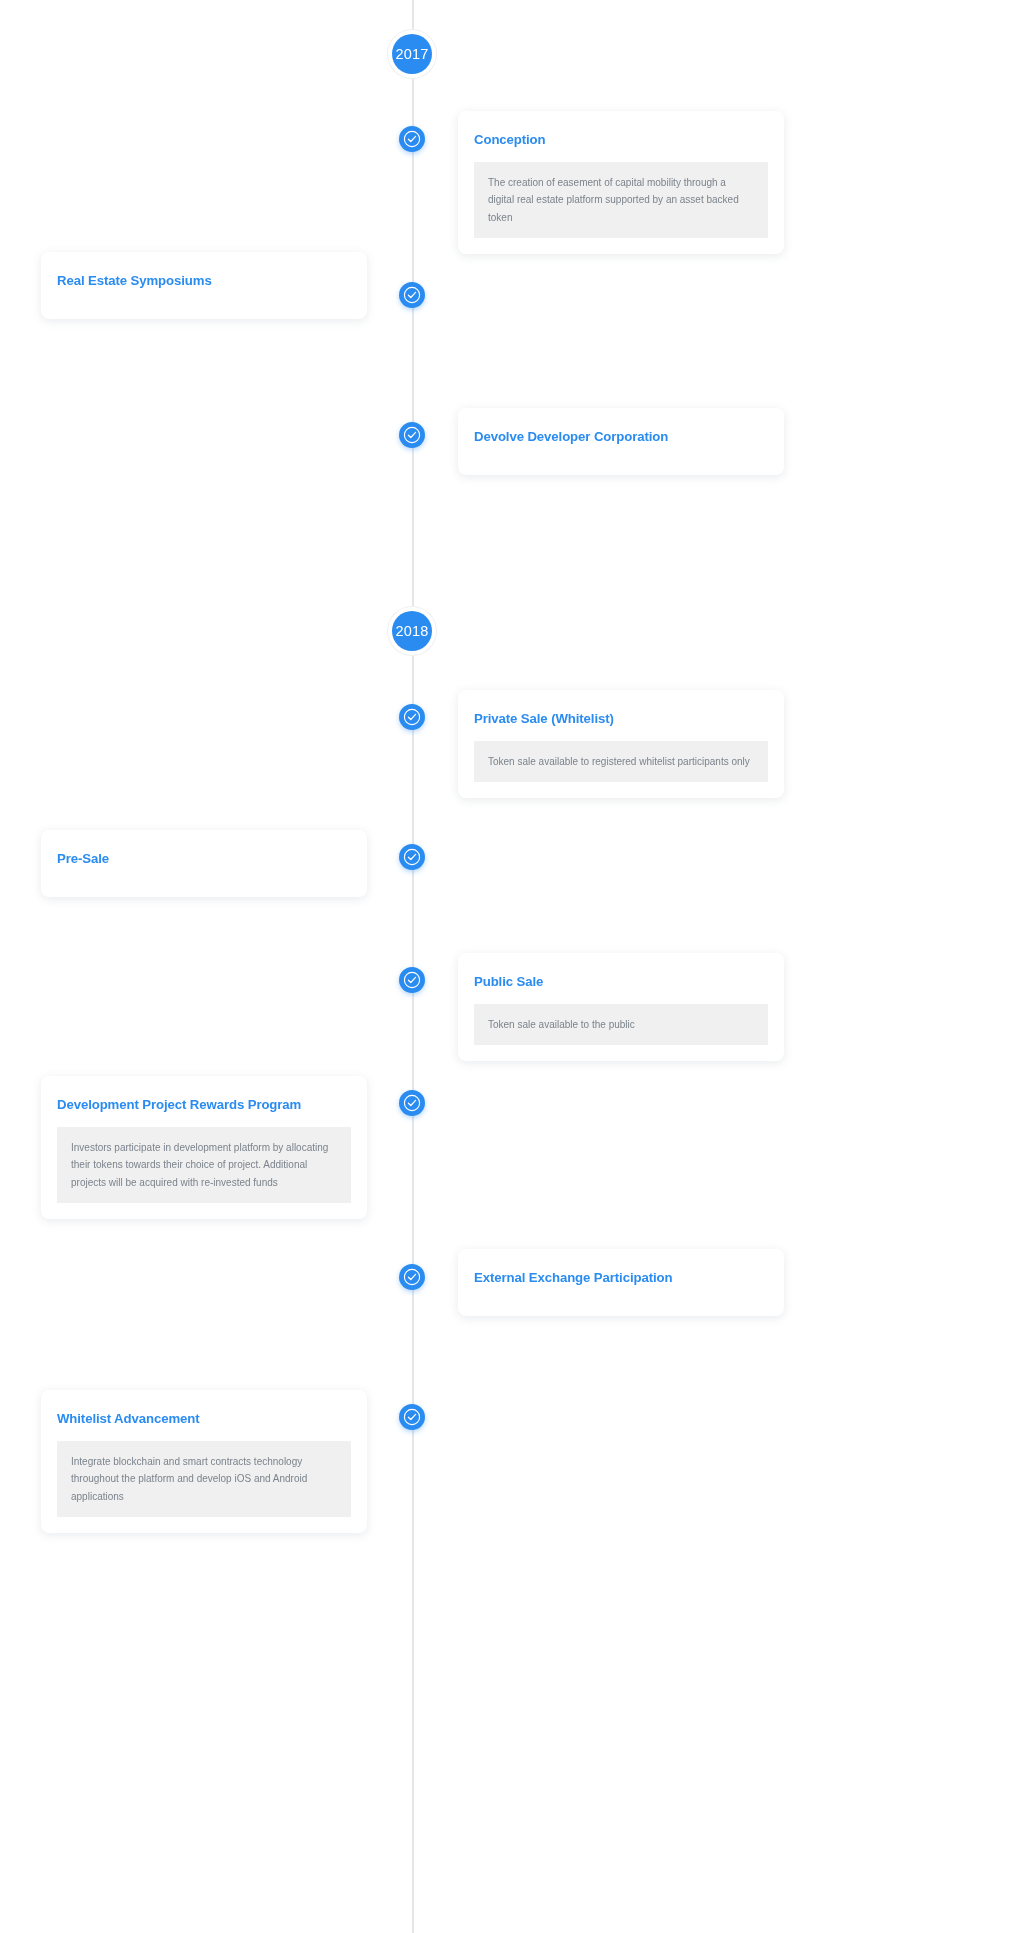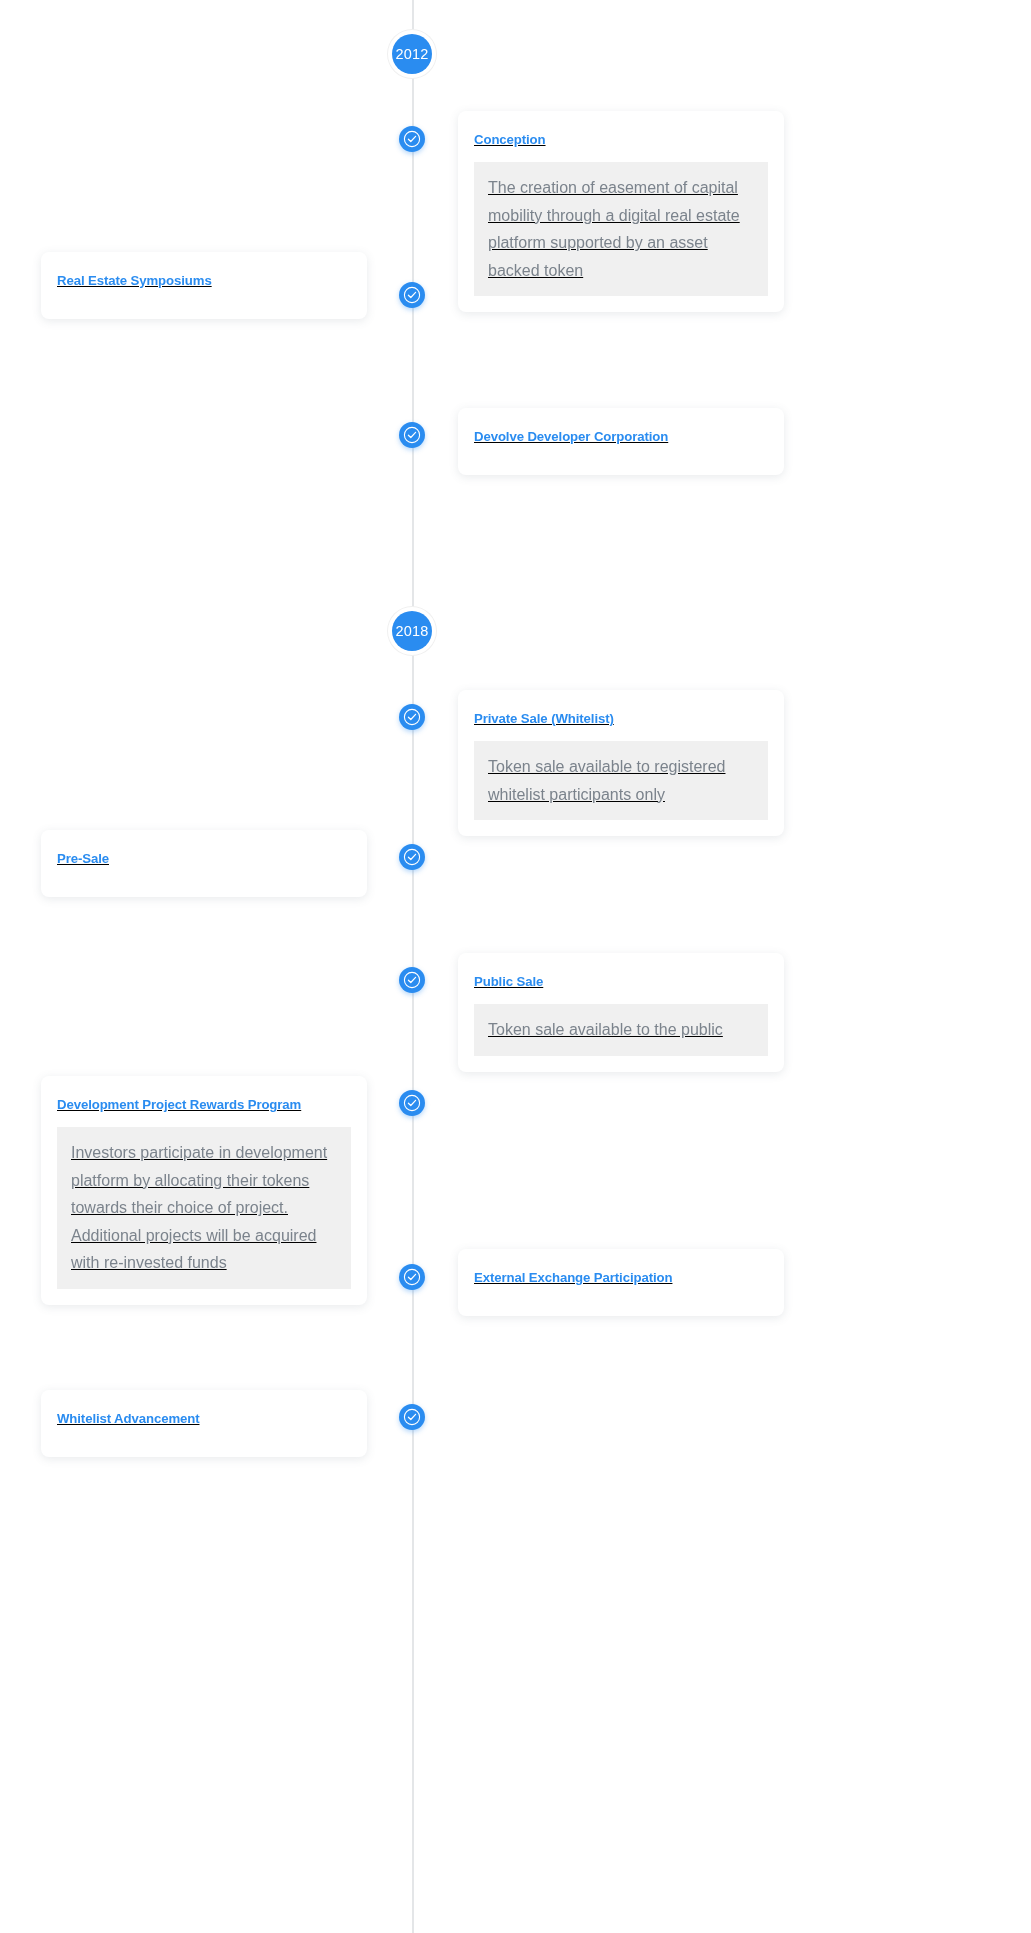--- a/index.html
+++ b/index.html
@@ -75,51 +75,50 @@
   .check-node svg { display: block; }
 
   
   .card {
     position: absolute;
     width: 326px;
     background: #ffffff;
     border-radius: 8px;
     box-shadow: 0 2px 10px rgba(80,90,110,.13);
     padding: 20px 16px 16px 16px;
-    text-decoration: underline;
   }
   .card.left  { left: 41px; }
   .card.right { left: 458px; }
 
   .card-title {
     color: #2a8cf0;
     font-size: 13.2px;
     font-weight: bold;
     line-height: 1.3;
     margin-bottom: 14px;
     letter-spacing: -.1px;
     white-space: nowrap;
   }
 
   .card-body {
     background: #f0f0f0;
     color: #7b838c;
-    font-size: 16px;
+    font-size: 10px;
     line-height: 1.72;
     padding: 12px 14px;
   }
 </style>
 </head>
 <body>
 
 <div id="timeline-root">
   <div class="spine"></div>
   <div id="nodes-layer">
       <div class="year-marker" style="top: 54px;">
-        <div class="year-bubble">2012</div>
+        <div class="year-bubble">2017</div>
       </div>
       <div class="year-marker" style="top: 631px;">
         <div class="year-bubble">2018</div>
       </div>
       <div class="check-node" style="top: 139px;">
         <span>
           <svg width="20" height="20" viewBox="0 0 20 20">
             <circle cx="10" cy="10" r="7.6" fill="none" stroke="#ffffff" stroke-width="1.1"></circle>
             <path d="M6.4 10.2 L8.8 12.5 L13.6 7.3" fill="none" stroke="#ffffff" stroke-width="1.2" stroke-linecap="round" stroke-linejoin="round"></path>
           </svg>
@@ -214,15 +213,16 @@
       </div>
       <div class="card left" style="top: 1076px;">
         <div class="card-title">Development Project Rewards Program</div>
         <div class="card-body">Investors participate in development platform by allocating their tokens towards their choice of project. Additional projects will be acquired with re-invested funds</div>
       </div>
       <div class="card right" style="top: 1249px;">
         <div class="card-title">External Exchange Participation</div>
       </div>
       <div class="card left" style="top: 1390px;">
         <div class="card-title">Whitelist Advancement</div>
+        <div class="card-body">Integrate blockchain and smart contracts technology throughout the platform and develop iOS and Android applications</div>
       </div>
     </div>
 </div>
 
 </body></html>

